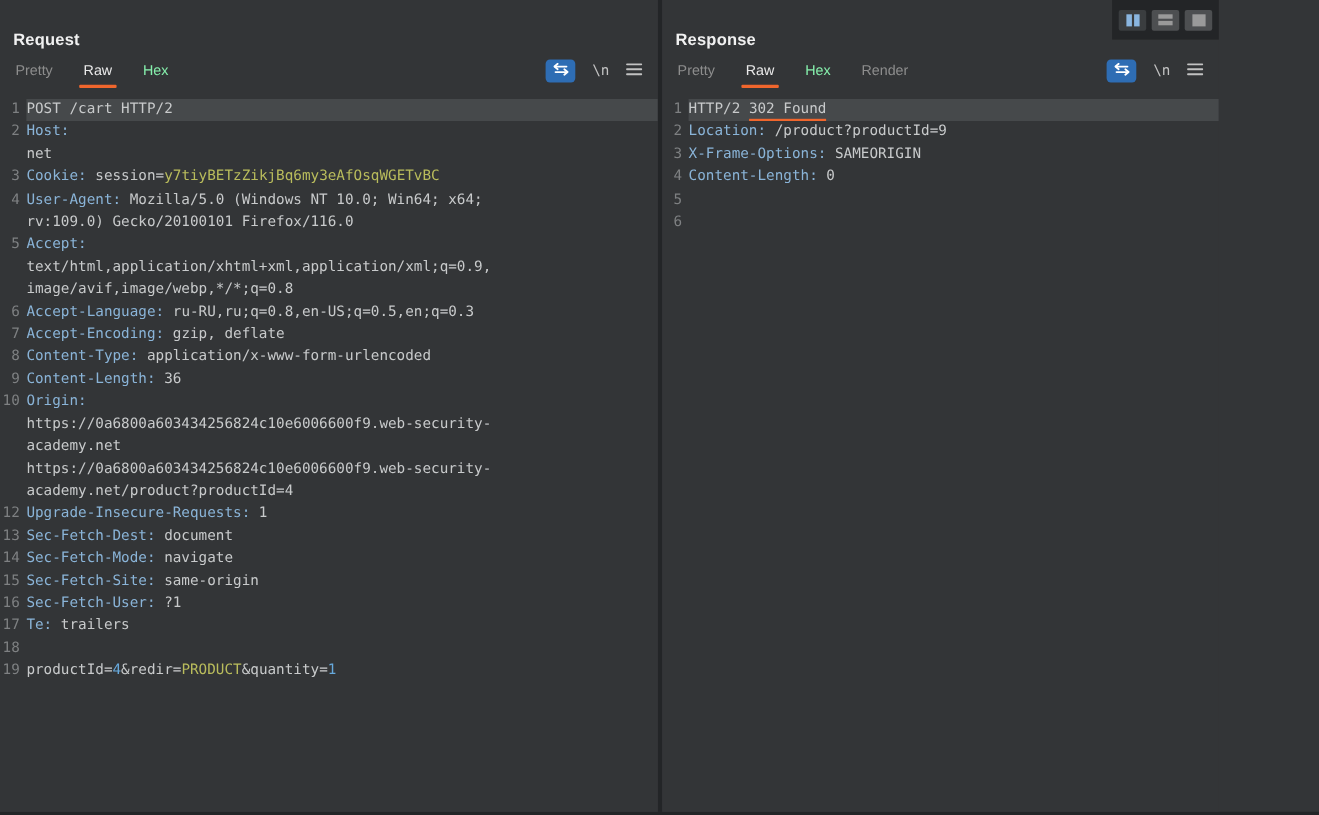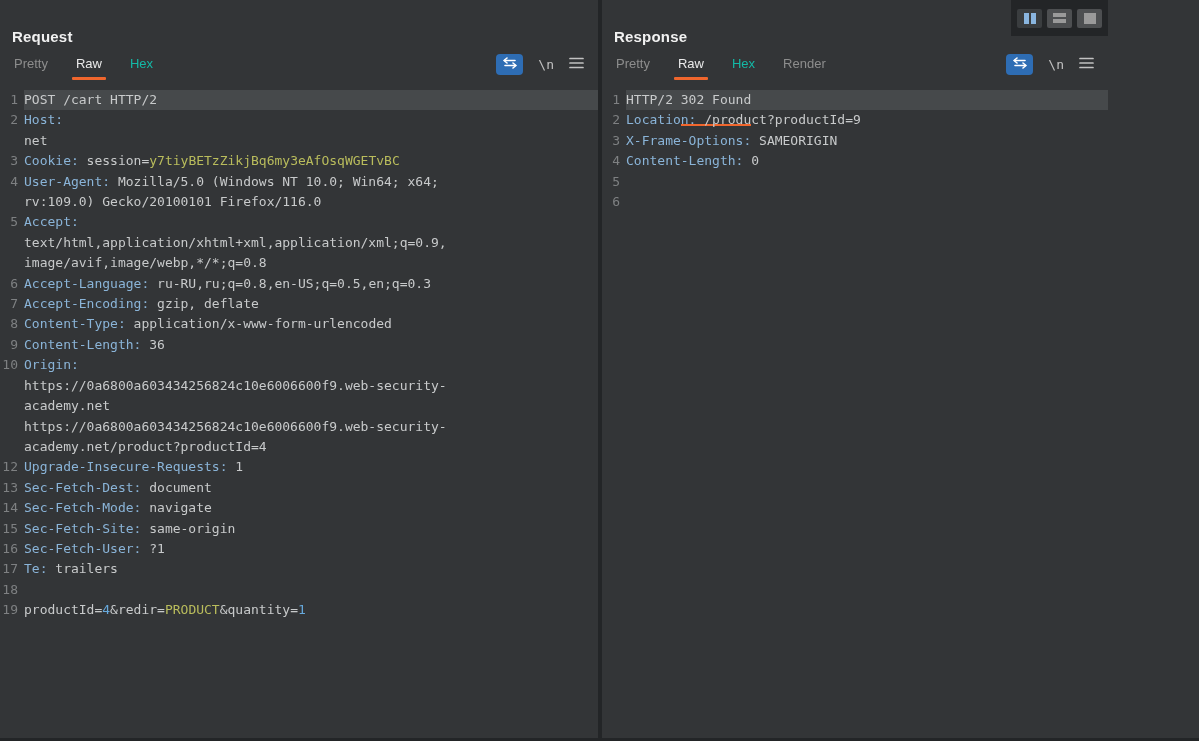--- a/index.html
+++ b/index.html
@@ -39,42 +39,42 @@
   .layout-btn .vbar{width:5px;height:11px;background:#9a9a9a;}
   .layout-btn.selected .vbar{background:#8ab6e0;}
   .layout-btn .hbar{width:13px;height:4px;background:#9a9a9a;}
   .layout-btn .hbars{display:flex;flex-direction:column;gap:2px;}
   .layout-btn .sq{width:12px;height:11px;background:#9a9a9a;}
 
   .tab-row{display:flex;align-items:center;height:36px;padding:0 14px 0 14px;}
   .tabs{display:flex;gap:28px;}
   .tab{font-size:13px;cursor:pointer;position:relative;line-height:16px;text-align:center;}
   .tab.dim{color:#8d8d8d;}
-  .tab.normal{color:#14b8a6;}
+  .tab.normal{color:#86efac;}
   .tab.active{color:#eaeaea;}
   .tab.active::after{content:"";position:absolute;left:-4px;right:-4px;bottom:-8px;height:3px;
     background:var(--accent);border-radius:1px;}
   .tab-actions{margin-left:auto;display:flex;align-items:center;gap:15px;}
   .icon-btn{border:none;background:transparent;padding:0;cursor:pointer;display:flex;align-items:center;justify-content:center;}
   .icon-btn.blue{width:27px;height:21px;border-radius:4px;background:var(--blue);}
   .nl-label{color:#c2c2c2;font-family:"DejaVu Sans Mono","Liberation Mono",monospace;font-size:13px;}
 
   .editor{
     flex:1;margin-top:8px;overflow:hidden;
     font-family:"DejaVu Sans Mono","Liberation Mono",monospace;
     font-size:13px;line-height:20.4px;cursor:text;
   }
   .row{display:flex;min-height:20.4px;}
   .gutter{flex:none;width:24px;text-align:right;padding-right:6px;color:#7e8082;user-select:none;}
   .code{flex:1;white-space:pre;color:#c8cacb;padding-right:6px;}
   .row.sel .code{background:var(--selbg);}
   .code .h{color:var(--hname);}
   .code .y{color:var(--vy);}
   .code .b{color:var(--vb);}
-  .code .u{border-bottom:2px solid var(--accent);padding-bottom:17px;}
+  .code .u{border-bottom:2px solid var(--accent);padding-bottom:1px;}
 </style>
 </head>
 <body>
 
 <div class="app">
 
   <section class="panel request-panel">
     <div class="panel-header">
       <h2 class="panel-title">Request</h2>
     </div>

